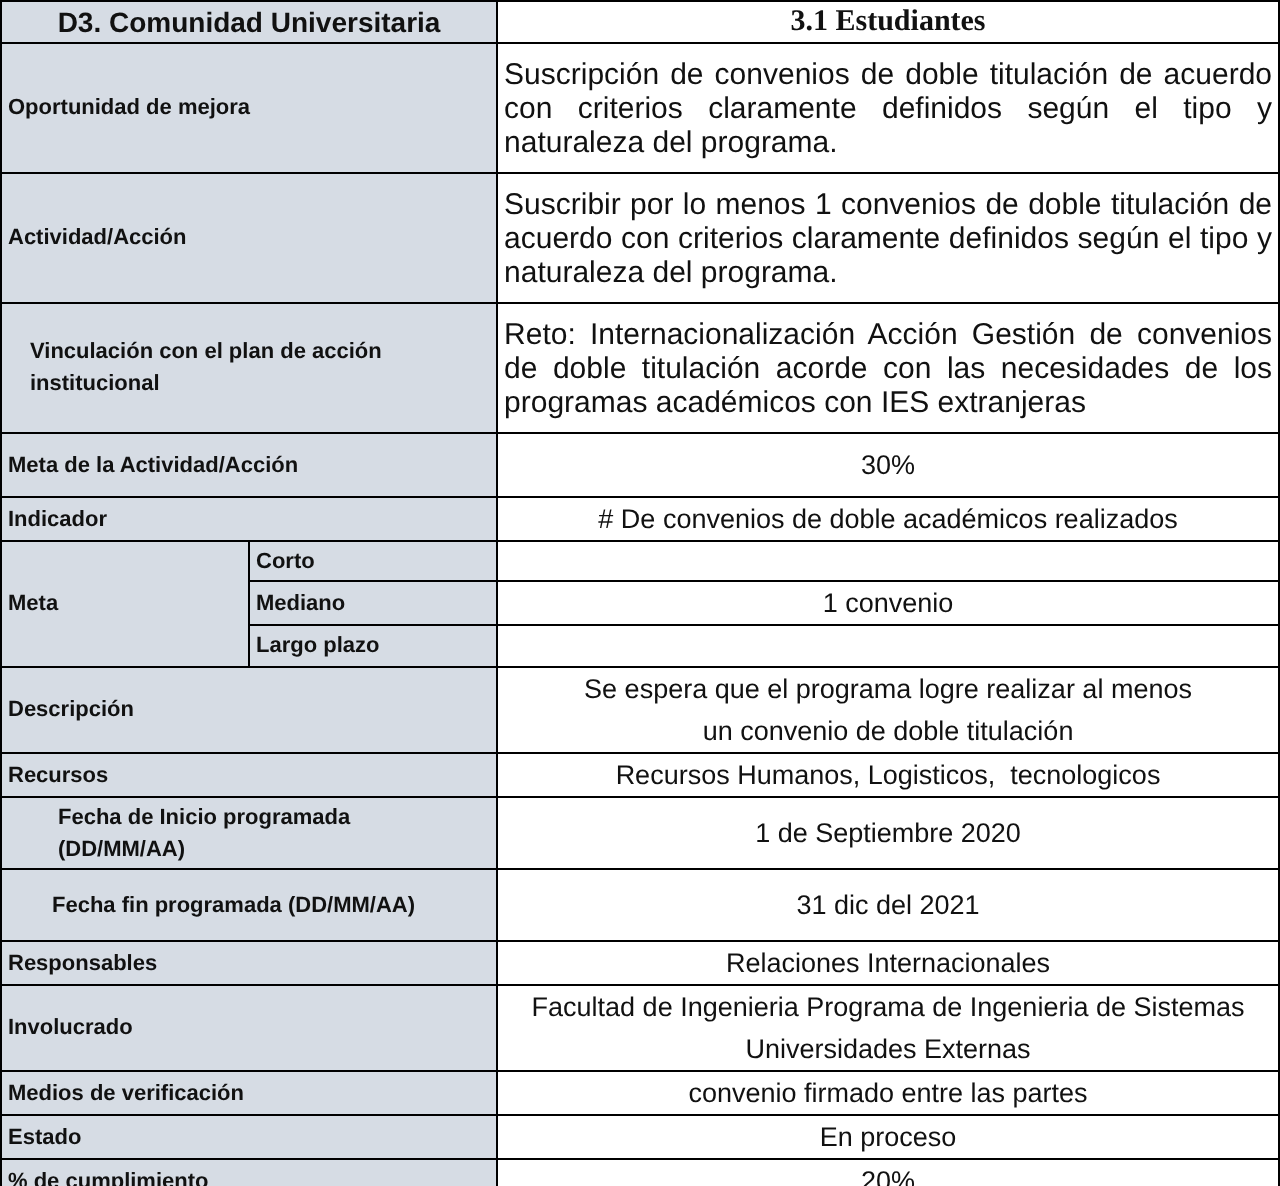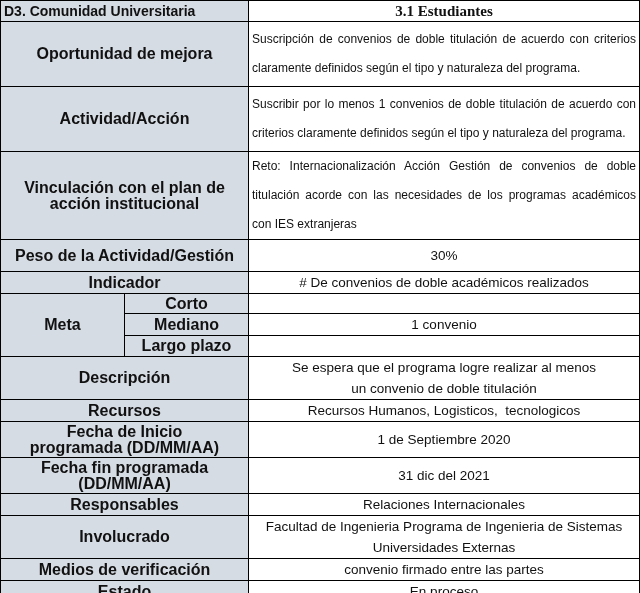--- a/index.html
+++ b/index.html
@@ -13,49 +13,48 @@
   }
   td {
     border: 1px solid #000;
     padding: 0 3px;
     vertical-align: middle;
     overflow: hidden;
   }
   .lbl {
     background: #d6dce4;
     font-weight: bold;
-    font-size: 16px;
-    text-align: center;
+    font-size: 11px;
     line-height: 16px;
   }
   .hdr-left {
     background: #d6dce4;
     font-weight: bold;
     font-size: 14px;
-    text-align: left;
+    text-align: center;
     height: 20px;
     margin-left: 32px;
   }
   .hdr-right {
     font-family: "Liberation Serif", serif;
     font-weight: bold;
     font-size: 15px;
     text-align: center;
     height: 20px;
     margin-top: 36px;
   }
   .val {
     font-size: 13.5px;
     line-height: 21px;
     text-align: center;
     margin-left: 12px;
   }
   .val-just {
-    font-size: 12px;
-    line-height: 29px;
+    font-size: 15px;
+    line-height: 17px;
     text-align: justify;
     text-align-last: left;
   }
 </style>
 </head>
 <body>
 
 <table>
   <colgroup>
     <col style="width:124px">
@@ -69,25 +68,25 @@
   </tr>
   <tr style="height:65px">
     <td colspan="2" class="lbl">Oportunidad de mejora</td>
     <td class="val-just">Suscripción de convenios de doble titulación de acuerdo con criterios claramente definidos según el tipo y naturaleza del programa.</td>
   </tr>
   <tr style="height:65px">
     <td colspan="2" class="lbl">Actividad/Acción</td>
     <td class="val-just">Suscribir por lo menos 1 convenios de doble titulación de acuerdo con criterios claramente definidos según el tipo y naturaleza del programa.</td>
   </tr>
   <tr style="height:65px">
-    <td colspan="2" class="lbl" style="padding:0 3px">Vinculación con el plan de acción institucional</td>
+    <td colspan="2" class="lbl" style="padding:0 14px">Vinculación con el plan de acción institucional</td>
     <td class="val-just">Reto: Internacionalización Acción Gestión de convenios de doble titulación acorde con las necesidades de los programas académicos con IES extranjeras</td>
   </tr>
   <tr style="height:32px">
-    <td colspan="2" class="lbl">Peso de la Actividad/Gestión</td>
+    <td colspan="2" class="lbl">Meta de la Actividad/Acción</td>
     <td class="val">30%</td>
   </tr>
   <tr style="height:21px">
     <td colspan="2" class="lbl">Indicador</td>
     <td class="val"># De convenios de doble académicos realizados</td>
   </tr>
   <tr style="height:20px">
     <td rowspan="3" class="lbl">Meta</td>
     <td class="lbl">Corto</td>
     <td class="val"></td>

